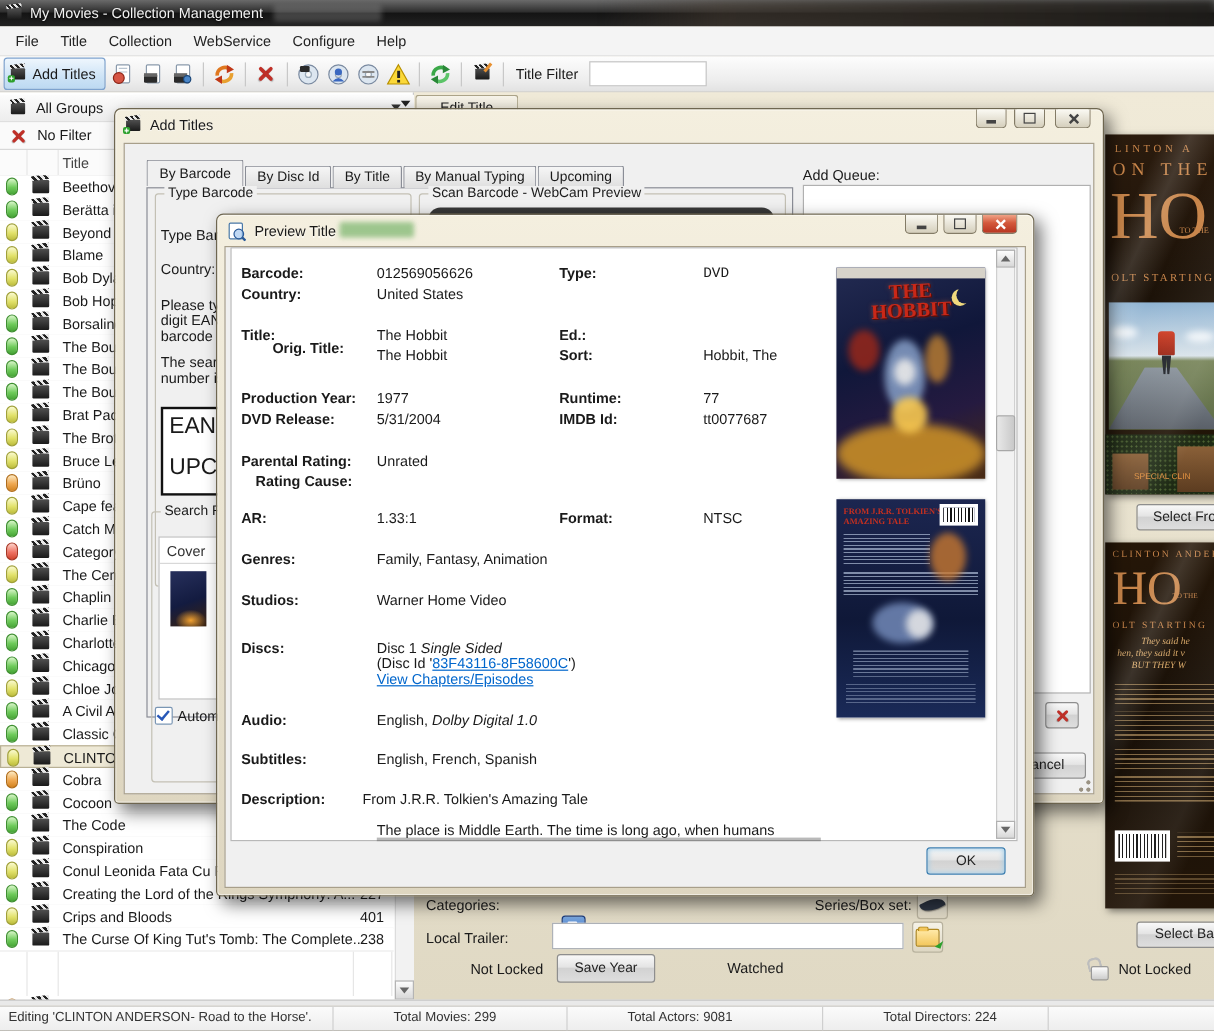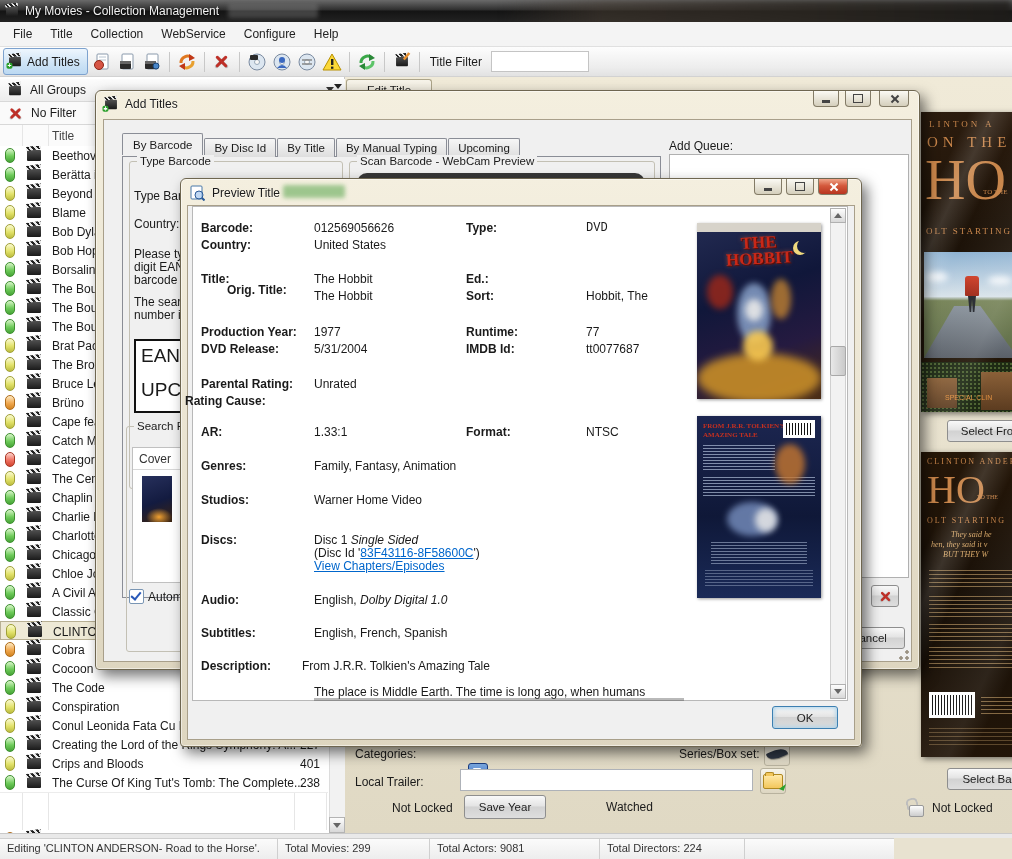--- a/index.html
+++ b/index.html
@@ -110,21 +110,21 @@
   
   .hob-front{position:absolute;left:516px;top:44px;width:124px;height:176px;background:linear-gradient(160deg,#232b52 0%,#10173a 40%,#251a40 70%,#4a2c14 100%);overflow:hidden;box-shadow:1px 1px 3px rgba(0,0,0,.4);}
   .hob-banner{position:absolute;left:0;top:0;width:124px;height:9px;background:rgba(235,230,215,.9);}
   .hob-title{position:absolute;left:18px;top:12px;width:88px;text-align:center;font-family:"Liberation Serif",serif;font-weight:bold;font-size:17px;line-height:.95;color:#c92818;text-shadow:1px 1px 0 #5e0c06,0 0 4px rgba(255,120,60,.5);transform:rotate(-3deg);}
   .blob{position:absolute;border-radius:50%;filter:blur(3px);}
   .hob-back{position:absolute;left:516px;top:237px;width:124px;height:182px;background:linear-gradient(#1c2650,#0f1838 55%,#1a2a58);overflow:hidden;box-shadow:1px 1px 3px rgba(0,0,0,.4);}
   .hb-red{position:absolute;left:6px;top:6px;font-size:7px;font-weight:bold;color:#c53020;font-family:"Liberation Serif",serif;line-height:1.3;}
   .bluelines{position:absolute;background:repeating-linear-gradient(0deg,rgba(185,200,225,.65) 0 1px,transparent 1px 3px);}
   .mini-hob{position:absolute;background:linear-gradient(160deg,#27305c,#131b40 55%,#3c2410);overflow:hidden;}
   .mini-hob::after{content:"";position:absolute;left:4px;bottom:-4px;width:26px;height:18px;background:radial-gradient(#f0a030,rgba(240,160,48,0) 70%);}
-  .statusbar{left:0;top:838px;width:894px;height:21px;background:linear-gradient(#fbfbfb,#ededed);border-top:1px solid #cfcfcf;display:flex;box-sizing:border-box;}
+  .statusbar{left:0;top:838px;width:1012px;height:21px;background:linear-gradient(#fbfbfb,#ededed);border-top:1px solid #cfcfcf;display:flex;box-sizing:border-box;gap:43px;}
   .ss{border-right:1px solid #cfcfcf;padding:3px 0 0 7px;font-size:11px;color:#333;white-space:nowrap;overflow:hidden;box-sizing:border-box;}
   .bstrip{left:0;top:833px;width:1012px;height:5px;background:#e9e9e9;border-top:1px solid #c9c9c9;box-sizing:border-box;}
   .grnredact{position:absolute;left:102px;top:6px;width:62px;height:13px;background:#8fbf80;border-radius:2px;filter:blur(2px);opacity:.85;}
   .itl{font-style:italic;}
 </style>
 </head>
 <body>
 
 <div id="app">
 
@@ -658,21 +658,21 @@
         <span class="pf b" style="left: 20px; top: 146px;">Production Year:</span>
         <span class="pf" style="left: 133px; top: 146px;">1977</span>
         <span class="pf b" style="left: 285px; top: 146px;">Runtime:</span>
         <span class="pf" style="left: 405px; top: 146px;">77</span>
         <span class="pf b" style="left: 20px; top: 163px;">DVD Release:</span>
         <span class="pf" style="left: 133px; top: 163px;">5/31/2004</span>
         <span class="pf b" style="left: 285px; top: 163px;">IMDB Id:</span>
         <span class="pf" style="left: 405px; top: 163px;">tt0077687</span>
         <span class="pf b" style="left: 20px; top: 198px;">Parental Rating:</span>
         <span class="pf" style="left: 133px; top: 198px;">Unrated</span>
-        <span class="pf b" style="left: 4px; top: 215px;">Rating Cause:</span>
+        <span class="pf b" style="left: 32px; top: 215px;">Rating Cause:</span>
         <span class="pf b" style="left: 20px; top: 246px;">AR:</span>
         <span class="pf" style="left: 133px; top: 246px;">1.33:1</span>
         <span class="pf b" style="left: 285px; top: 246px;">Format:</span>
         <span class="pf" style="left: 405px; top: 246px;">NTSC</span>
         <span class="pf b" style="left: 20px; top: 280px;">Genres:</span>
         <span class="pf" style="left: 133px; top: 280px;">Family, Fantasy, Animation</span>
         <span class="pf b" style="left: 20px; top: 314px;">Studios:</span>
         <span class="pf" style="left: 133px; top: 314px;">Warner Home Video</span>
       </div>
 

